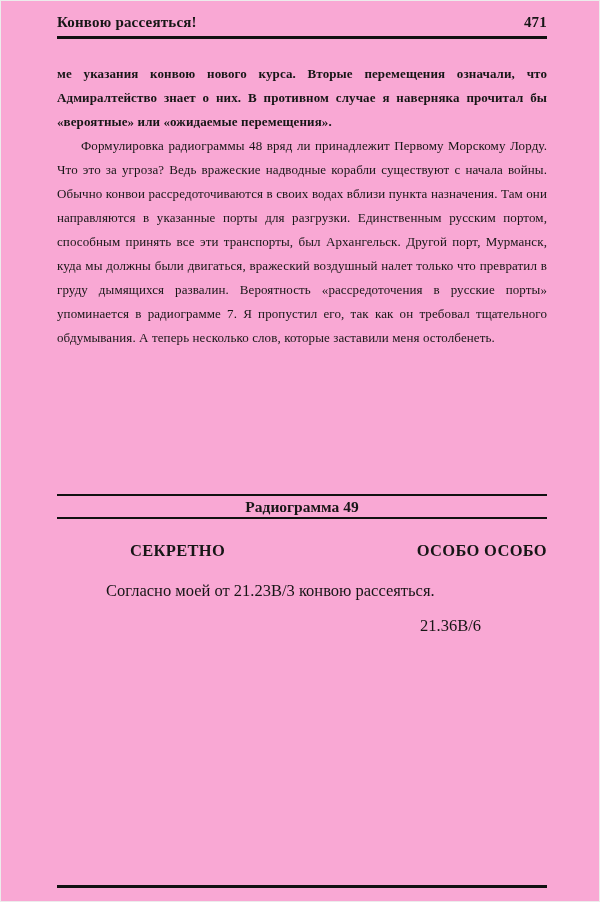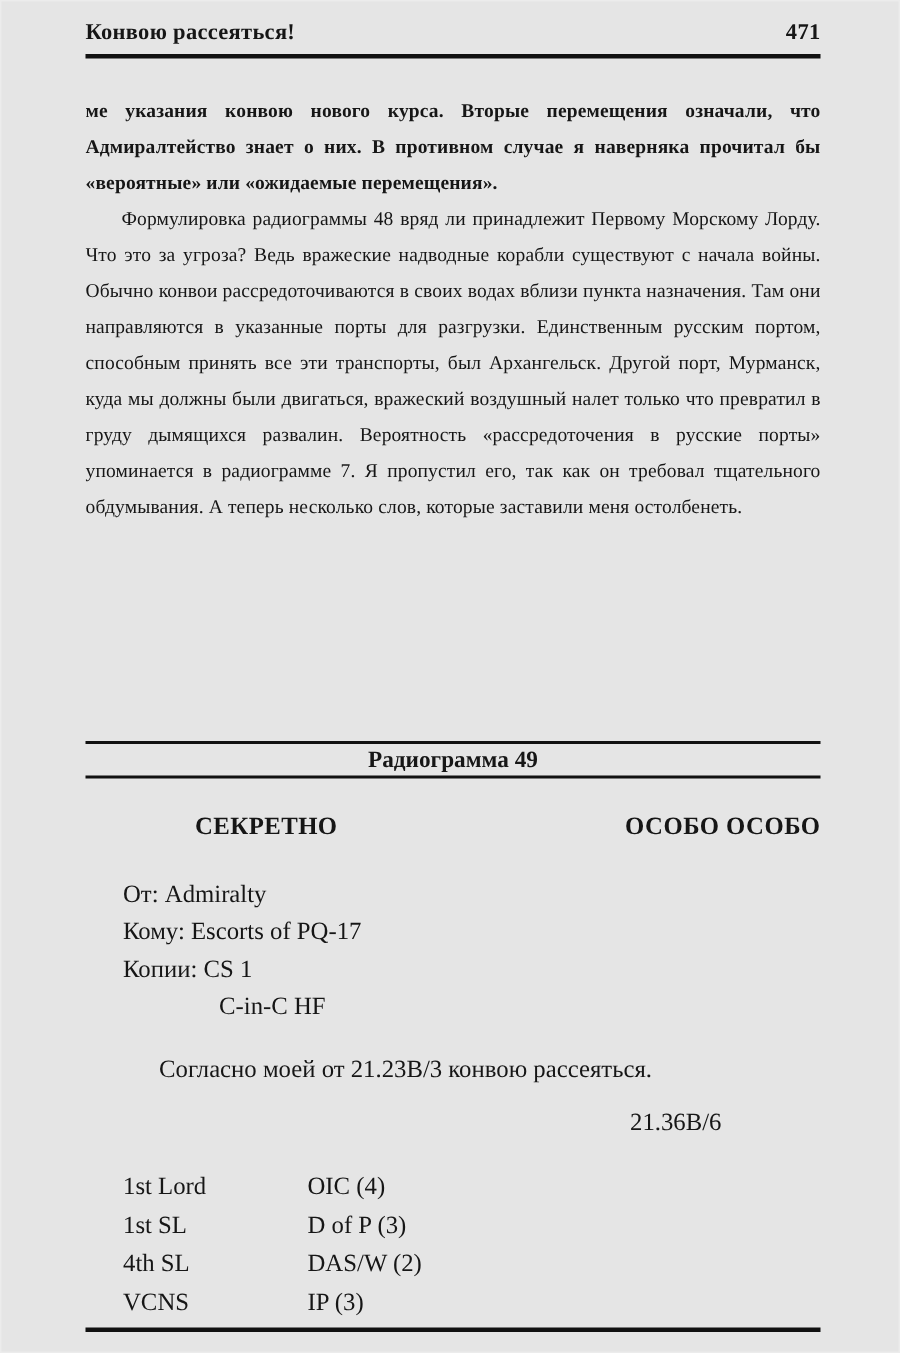--- a/index.html
+++ b/index.html
@@ -5,21 +5,21 @@
   html, body {
     margin: 0;
     padding: 0;
     background: #ffffff;
   }
   .page {
     position: relative;
     width: 600px;
     height: 902px;
     margin: 0 auto;
-    background: #e5e5e5;
+    background: #f9a8d4;
     color: #161616;
     font-family: "Liberation Serif", "DejaVu Serif", serif;
     box-sizing: border-box;
     padding: 14px 53px 0 57px;
     overflow: hidden;
     box-shadow: inset 0 0 0 1px #ececec;
   }
   
   .running-head {
     display: flex;
@@ -125,47 +125,23 @@
     <div class="thin-rule"></div>
   </div>
 
   <div class="radiogram">
 
     <div class="rg-class-row">
       <span>СЕКРЕТНО</span>
       <span>ОСОБО ОСОБО</span>
     </div>
 
-    <div class="rg-addr">
-      <div>От: Admiralty</div>
-      <div>Кому: Escorts of PQ-17</div>
-      <div>Копии: CS 1</div>
-      <div class="copies-cont">C-in-C HF</div>
-    </div>
 
     <div class="rg-message">Согласно моей от 21.23В/3 конвою рассеяться.</div>
 
     <div class="rg-time">21.36В/6</div>
 
-    <div class="rg-dist">
-      <div class="dist-row">
-        <span class="dist-left">1st Lord</span>
-        <span class="dist-right">OIC (4)</span>
-      </div>
-      <div class="dist-row">
-        <span class="dist-left">1st SL</span>
-        <span class="dist-right">D of P (3)</span>
-      </div>
-      <div class="dist-row">
-        <span class="dist-left">4th SL</span>
-        <span class="dist-right">DAS/W (2)</span>
-      </div>
-      <div class="dist-row">
-        <span class="dist-left">VCNS</span>
-        <span class="dist-right">IP (3)</span>
-      </div>
-    </div>
 
   </div>
 
   <div class="bottom-rule"></div>
 
 </div>
 
 </body></html>

